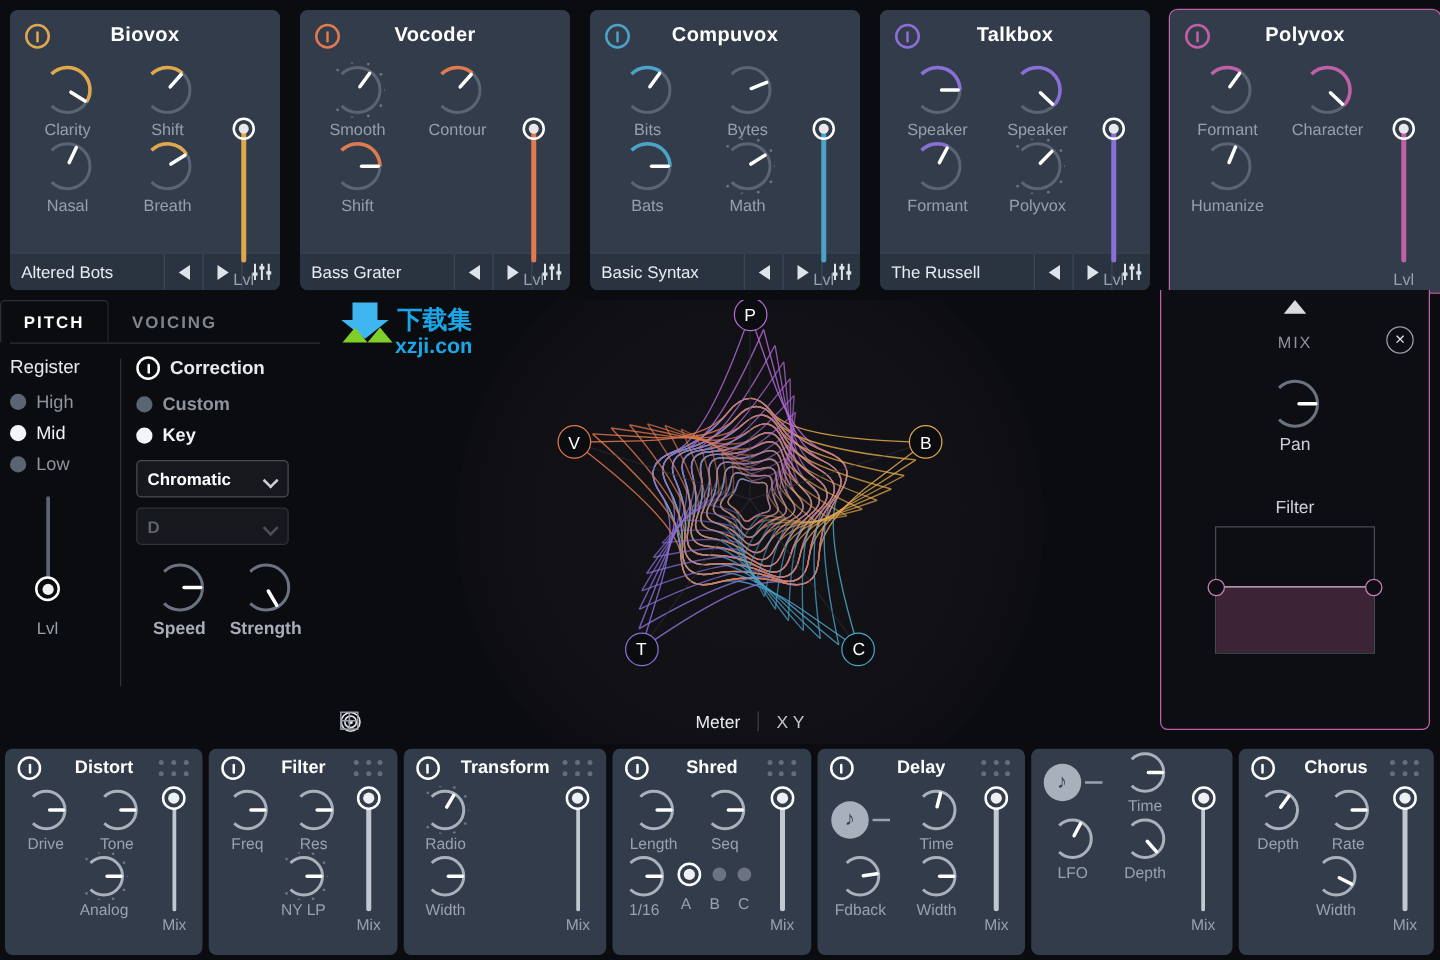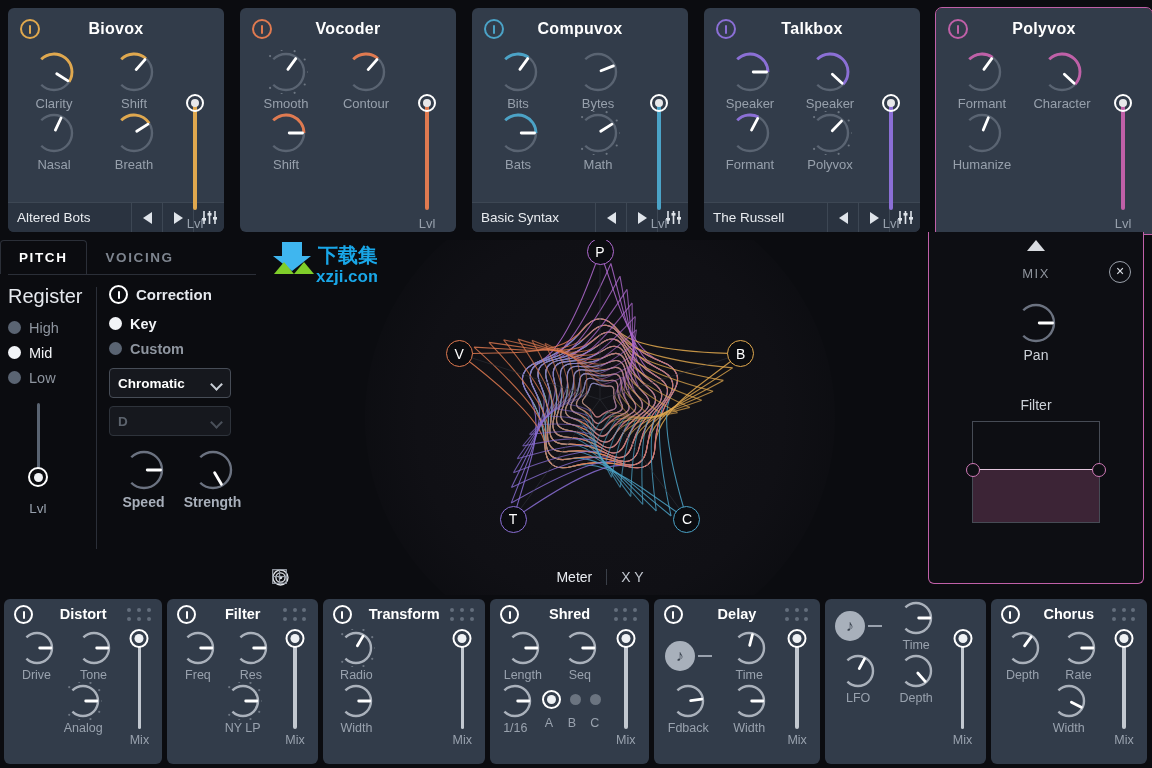--- a/index.html
+++ b/index.html
@@ -105,21 +105,21 @@
     padding: 0 18px; display:flex; align-items:center; justify-content:center;
     color:#7e858f; font-size:13.5px; font-weight:bold; letter-spacing:1.6px;
     border:1px solid #2b2f38; border-bottom: none; border-radius: 4px 4px 0 0;
     background: transparent;
   }
   .tab.active { color:#ffffff; }
   .tabs-underline { height:1px; background:#2b2f38; margin-left:8px; margin-right:16px; }
 
   .pitch-body { display:flex; padding-top: 10px; }
   .register-col { width: 90px; padding-left: 8px; position:relative; }
-  .sect-title { color:#e6e9ee; font-size:20px; margin-bottom: 8px; }
+  .sect-title { color:#e6e9ee; font-size:15px; margin-bottom: 8px; }
   .radio-line { display:flex; align-items:center; height: 23px; margin-bottom: 2px; }
   .radio { width:13px; height:13px; border-radius:50%; background:#5a6472; margin-right:8px; }
   .radio.on { background:#f2f4f7; }
   .radio-txt { color:#8e959f; font-size:14.5px; }
   .radio-txt.on { color:#f2f4f7; }
 
   .reg-lvl { margin-top: 14px; width: 60px; text-align:center; position:relative; }
   .reg-track { width:3px; height:72px; background:#5a6472; margin:0 auto; border-radius:2px; }
   .reg-thumb {
     width:20px;height:20px;border-radius:50%;border:2px solid #ffffff;
@@ -366,20 +366,39 @@
               </div>
             </div>
             <div class="vlvl">
       <div class="vtrack" style="background:#e07a50"></div>
       <div class="vthumb" style="top:-8px;">
                 <i></i>
               </div>
       <div class="klabel" style="margin-top:6px;">Lvl</div>
     </div>
           </div>
+          <div class="preset-bar">
+        <div class="preset-name">Bass Grater</div>
+        <div class="preset-btn">
+              <span class="tri-l"></span>
+            </div>
+        <div class="preset-btn">
+              <span class="tri-r"></span>
+            </div>
+        <div class="preset-btn">
+          <svg width="17" height="15" viewBox="0 0 17 15">
+            <line x1="3" y1="1" x2="3" y2="14" stroke="#dfe4ea" stroke-width="1.6"></line>
+            <line x1="8.5" y1="1" x2="8.5" y2="14" stroke="#dfe4ea" stroke-width="1.6"></line>
+            <line x1="14" y1="1" x2="14" y2="14" stroke="#dfe4ea" stroke-width="1.6"></line>
+            <rect x="1" y="8" width="4" height="2.6" fill="#dfe4ea"></rect>
+            <rect x="6.5" y="3" width="4" height="2.6" fill="#dfe4ea"></rect>
+            <rect x="12" y="7" width="4" height="2.6" fill="#dfe4ea"></rect>
+          </svg>
+        </div>
+      </div>
         </div>
       </div>
       <div class="vox-slot">
         <div class="vox-module">
           <div class="vox-head">
       <div class="power" style="color:#4ba3c7">
               <i></i>
             </div>
       <div class="vox-title">Compuvox</div>
     </div>
@@ -676,26 +695,26 @@
       <div class="divider-v"></div>
       <div class="correction-col">
         <div class="corr-head">
           <div class="corr-pw">
               <i></i>
             </div>
           <div class="corr-title">Correction</div>
         </div>
         <div id="corrModes">
             <div class="radio-line">
+              <span class="radio"></span>
+    <span class="radio-txt">Custom</span>
+            </div>
+            <div class="radio-line">
               <span class="radio on"></span>
     <span class="radio-txt on">Key</span>
-            </div>
-            <div class="radio-line">
-              <span class="radio"></span>
-    <span class="radio-txt">Custom</span>
             </div>
           </div>
         <div class="select">
           <span>Chromatic</span>
           <span class="chev"></span>
         </div>
         <div class="select dim">
           <span>D</span>
           <span class="chev"></span>
         </div>

